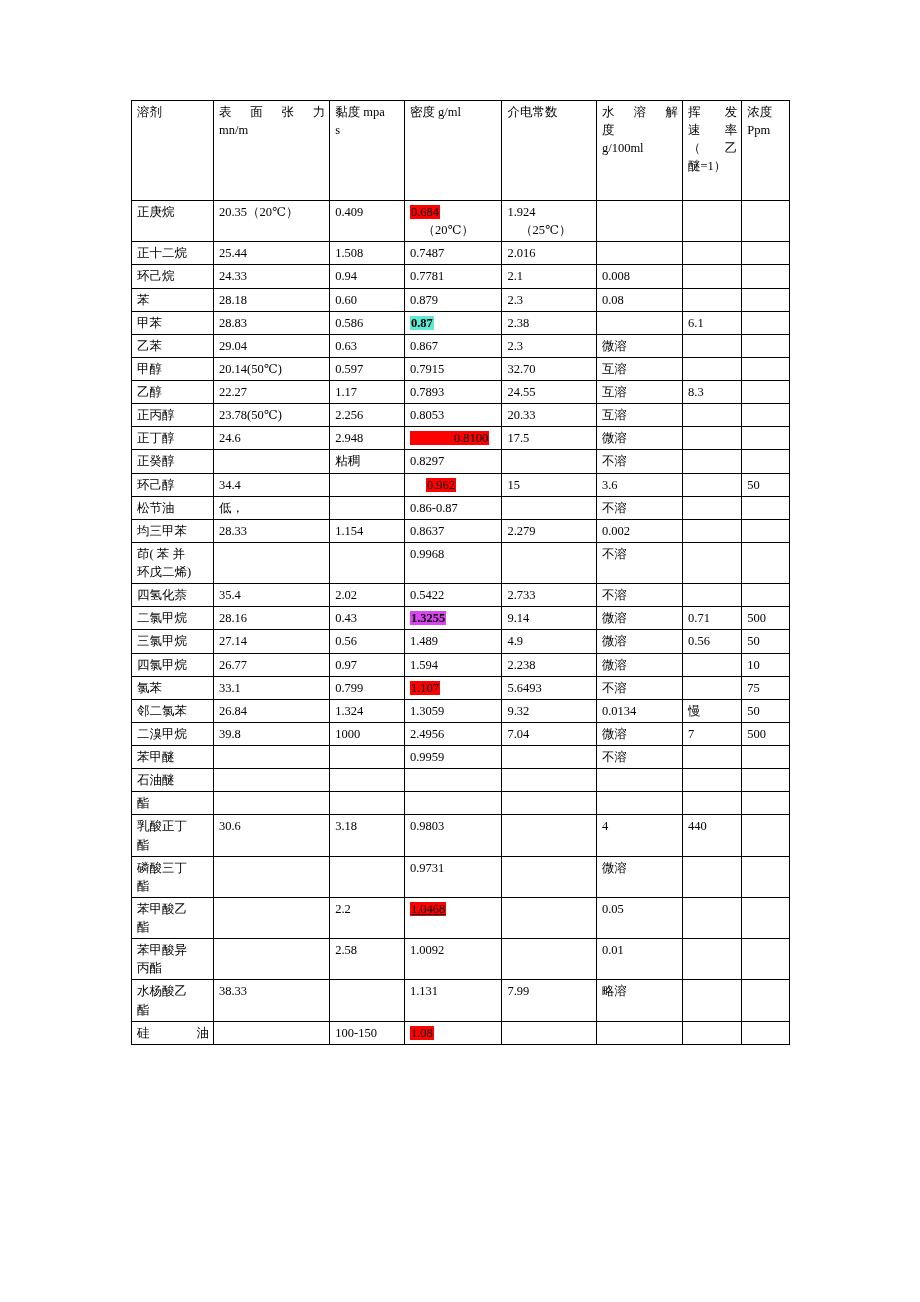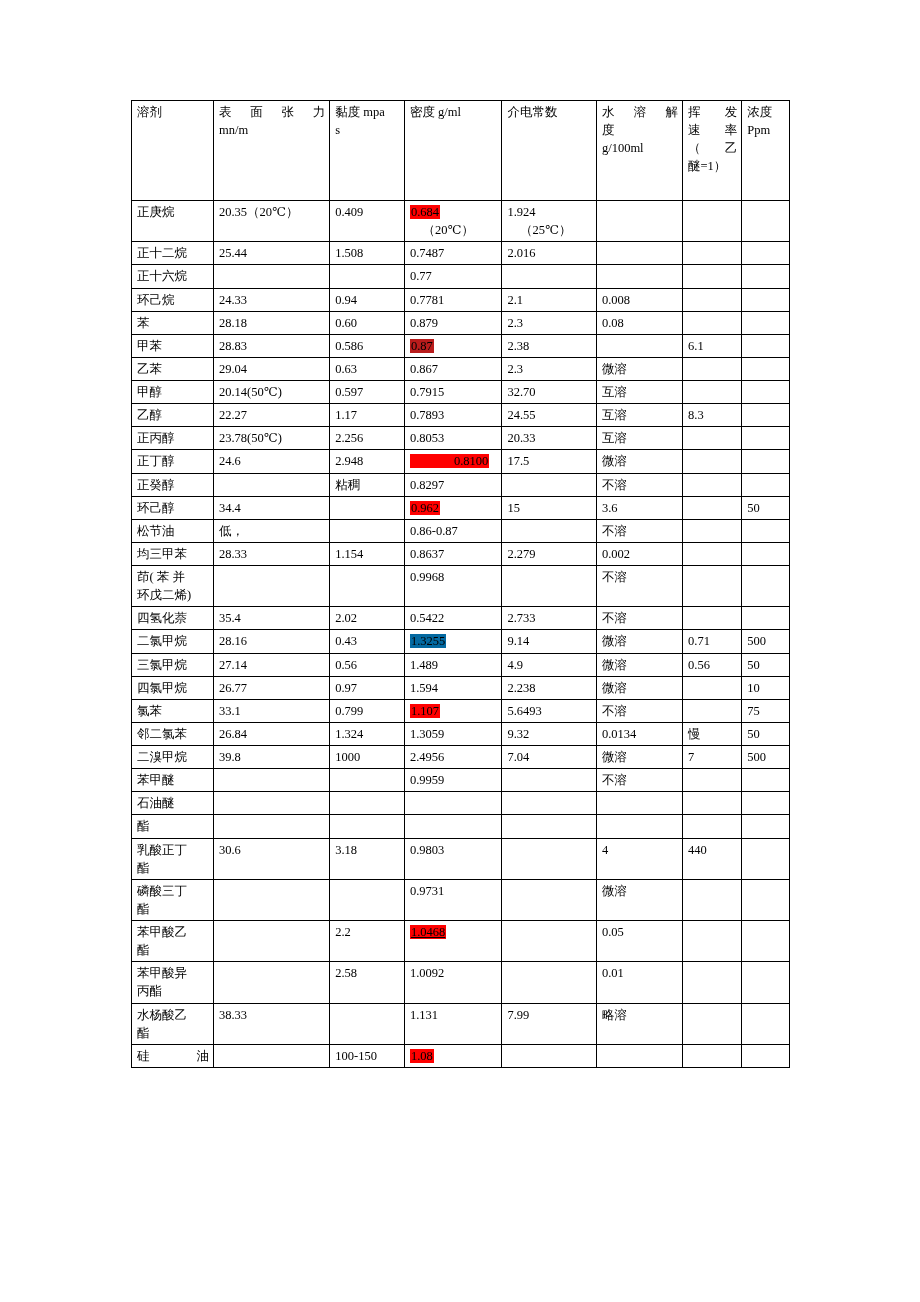--- a/index.html
+++ b/index.html
@@ -175,46 +175,20 @@
             </td>
             <td>
               <span class="cell-line">&nbsp;</span>
             </td>
             <td>
               <span class="cell-line">&nbsp;</span>
             </td>
           </tr>
           <tr>
             <td>
-              <span class="cell-line">正十六烷</span>
-            </td>
-            <td>
-              <span class="cell-line">&nbsp;</span>
-            </td>
-            <td>
-              <span class="cell-line">&nbsp;</span>
-            </td>
-            <td>
-              <span class="cell-line">0.77</span>
-            </td>
-            <td>
-              <span class="cell-line">&nbsp;</span>
-            </td>
-            <td>
-              <span class="cell-line">&nbsp;</span>
-            </td>
-            <td>
-              <span class="cell-line">&nbsp;</span>
-            </td>
-            <td>
-              <span class="cell-line">&nbsp;</span>
-            </td>
-          </tr>
-          <tr>
-            <td>
               <span class="cell-line">环己烷</span>
             </td>
             <td>
               <span class="cell-line">24.33</span>
             </td>
             <td>
               <span class="cell-line">0.94</span>
             </td>
             <td>
               <span class="cell-line">0.7781</span>
@@ -262,21 +236,21 @@
             <td>
               <span class="cell-line">甲苯</span>
             </td>
             <td>
               <span class="cell-line">28.83</span>
             </td>
             <td>
               <span class="cell-line">0.586</span>
             </td>
             <td>
-              <span class="cell-line"><span class="hl" style="background: #b91c1c;">0.87</span></span>
+              <span class="cell-line"><span class="hl" style="background: #5eead4; font-weight: bold;">0.87</span></span>
             </td>
             <td>
               <span class="cell-line">2.38</span>
             </td>
             <td>
               <span class="cell-line">&nbsp;</span>
             </td>
             <td>
               <span class="cell-line">6.1</span>
             </td>
@@ -444,21 +418,21 @@
             <td>
               <span class="cell-line">环己醇</span>
             </td>
             <td>
               <span class="cell-line">34.4</span>
             </td>
             <td>
               <span class="cell-line">&nbsp;</span>
             </td>
             <td>
-              <span class="cell-line"><span class="hl" style="background: rgb(255, 0, 0);">0.962</span></span>
+              <span class="cell-line"><span class="hl" style="background: rgb(255, 0, 0); margin-left: 16px;">0.962</span></span>
             </td>
             <td>
               <span class="cell-line">15</span>
             </td>
             <td>
               <span class="cell-line">3.6</span>
             </td>
             <td>
               <span class="cell-line">&nbsp;</span>
             </td>
@@ -575,21 +549,21 @@
             <td>
               <span class="cell-line">二氯甲烷</span>
             </td>
             <td>
               <span class="cell-line">28.16</span>
             </td>
             <td>
               <span class="cell-line">0.43</span>
             </td>
             <td>
-              <span class="cell-line"><span class="hl" style="background: #0369a1;">1.3255</span></span>
+              <span class="cell-line"><span class="hl" style="background: #d946ef; font-weight: bold;">1.3255</span></span>
             </td>
             <td>
               <span class="cell-line">9.14</span>
             </td>
             <td>
               <span class="cell-line">微溶</span>
             </td>
             <td>
               <span class="cell-line">0.71</span>
             </td>

